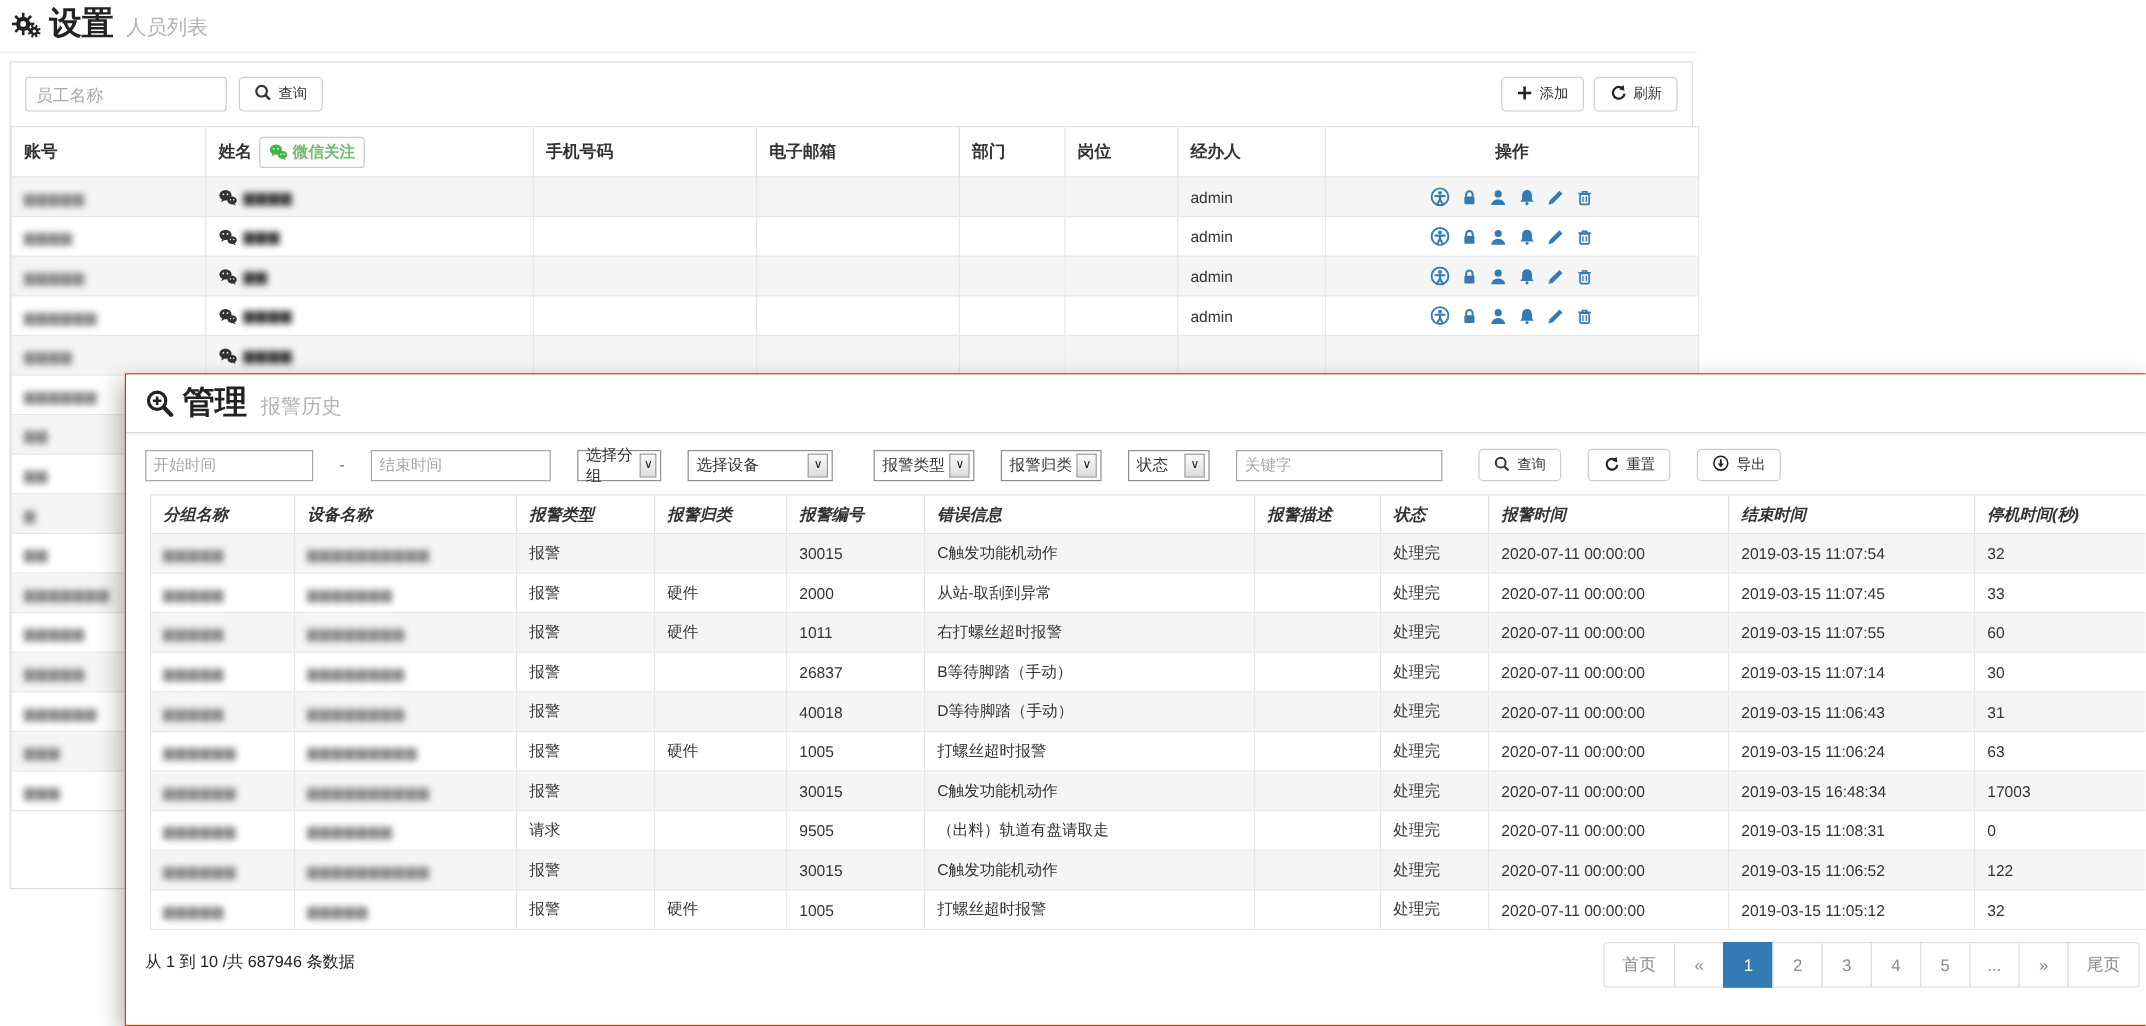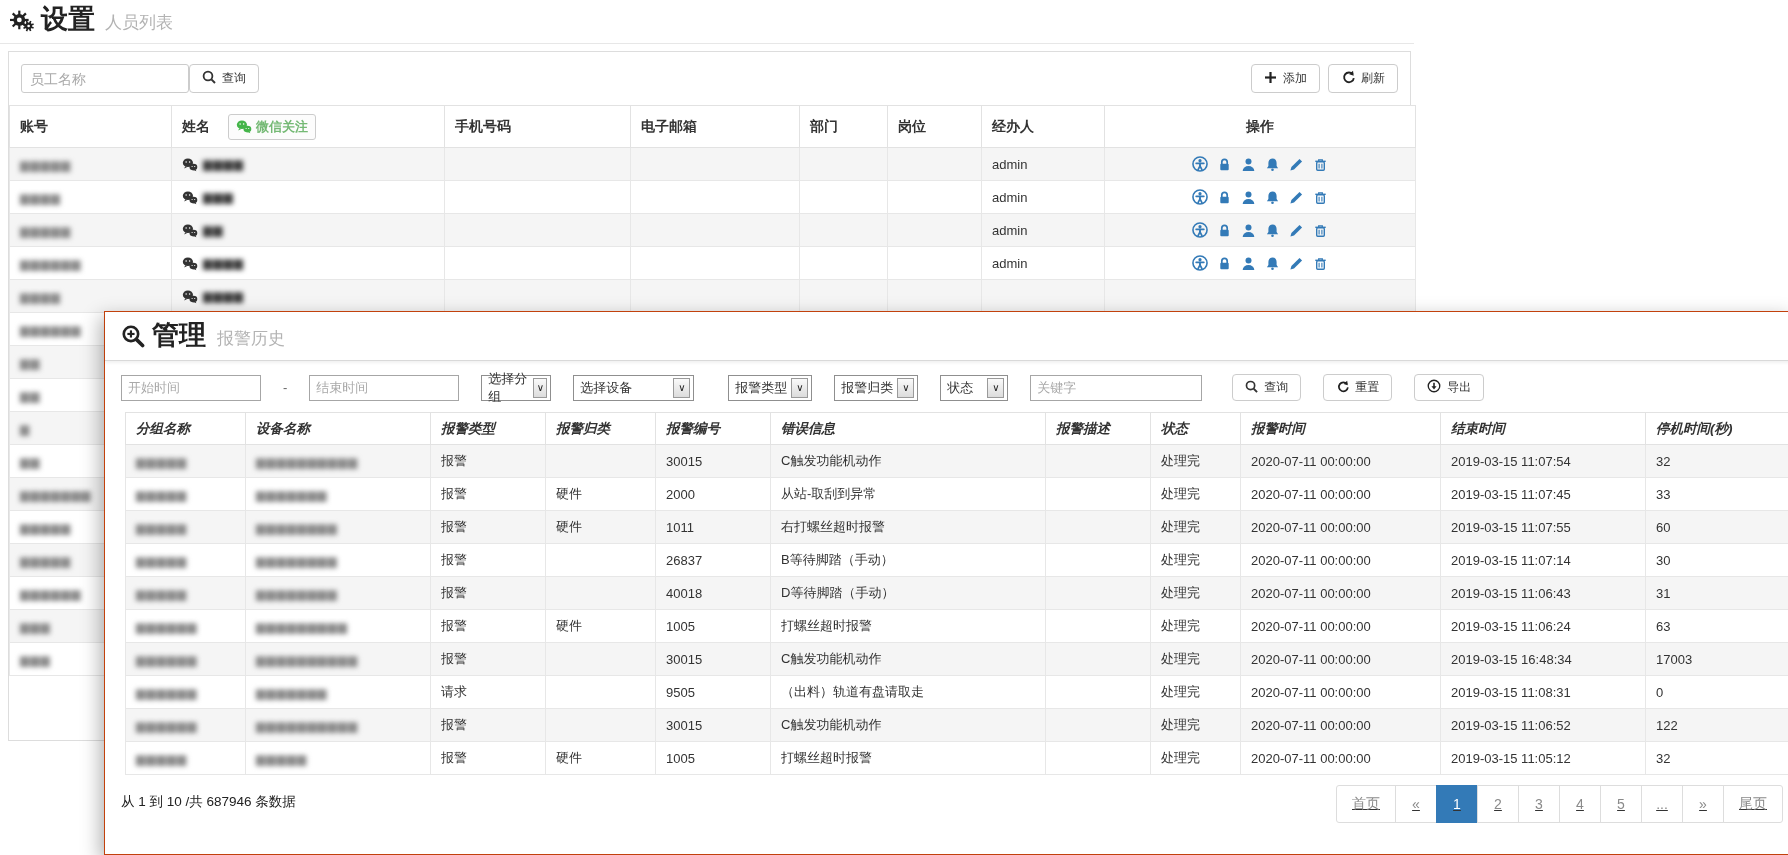--- a/index.html
+++ b/index.html
@@ -28,29 +28,29 @@
   tbody tr:nth-child(even){ background:#fff; }
 
   
   .panel1 { position:absolute; left:0; top:0; width:1414px; }
   .p1-header { display:flex; align-items:baseline; gap:6px; padding:6px 10px 9px 8px; border-bottom:1px solid #e7e7e7; }
   .hdr-icon { align-self:center; display:inline-flex; }
   .p-title { font-size:27px; font-weight:bold; color:#222; line-height:1; }
   .p-sub   { font-size:17px; color:#b3b3b3; margin-left:4px; }
   .p1-box { margin:7px 3px 0 8px; border:1px solid #ddd; height:690px; background:#fff; }
   .p1-toolbar { display:flex; justify-content:space-between; align-items:center; padding:12px; }
-  .tb-left { display:flex; align-items:center; gap:0; }
+  .tb-left { display:flex; align-items:center; gap:10px; }
   .tb-right { display:flex; align-items:center; gap:8px; }
   .t1 { width:100%; }
   .t1 th { height:42px; font-size:14px; }
   .t1 td { height:33px; }
   .th-name { display:flex; align-items:center; }
   .wx-btn {
     display:inline-flex; align-items:center; gap:4px; border:1px solid #ccc; border-radius:3px;
-    background:#fcfcfc; padding:3px 7px; margin-left:18px; font-size:13px; color:#74b974; cursor:pointer;
+    background:#fcfcfc; padding:3px 7px; margin-left:6px; font-size:13px; color:#74b974; cursor:pointer;
   }
   .name-cell { display:flex; align-items:center; gap:5px; }
   .ops { display:flex; align-items:center; justify-content:center; gap:9px; }
   .ops span { display:inline-flex; cursor:pointer; color:#337ab7; }
   .th-center { text-align:center; }
 
   
   .panel2 {
     position:absolute; left:104px; top:311px; width:1690px; height:544px;
     background:#fff; border:1px solid #c2410c; box-shadow:-4px 6px 18px rgba(0,0,0,.30);
@@ -64,21 +64,21 @@
   .sel { height:26px; border:1px solid #8f8f8f; background:#fff; display:inline-flex; align-items:center;
          justify-content:space-between; padding:0 3px 0 6px; gap:4px; cursor:pointer; color:#333; }
   .sel .arr { width:17px; height:20px; border:1px solid #9a9a9a; background:linear-gradient(#fafafa,#dcdcdc);
               font-size:10px; display:flex; align-items:center; justify-content:center; color:#222; }
   .btn-sm { height:27px; }
   .t2 { width:1668px; margin-left:20px; }
   .t2 th { height:32px; font-size:13.5px;font-style:italic; }
   .t2 td { height:33px; }
   .p2-footer { display:flex; justify-content:space-between; align-items:flex-end; padding:10px 10px 0 16px; }
   .summary { font-size:13.5px; color:#222; padding-bottom:12px; }
-  .pagination { display:flex;text-decoration:underline; }
+  .pagination { display:flex; }
   .pg { min-width:42px; height:38px; border:1px solid #ddd; margin-left:-1px; display:flex; align-items:center;
         justify-content:center; font-size:14px; color:#8a8a8a; background:#fff; cursor:pointer; padding:0 12px; }
   .pg:first-child { border-radius:3px 0 0 3px; padding:0 15px; }
   .pg:last-child  { border-radius:0 3px 3px 0; padding:0 15px; }
   .pg.active { background:#337ab7; border-color:#337ab7; color:#fff; }
 </style>
 </head>
 <body>
 
 <div class="panel1">

